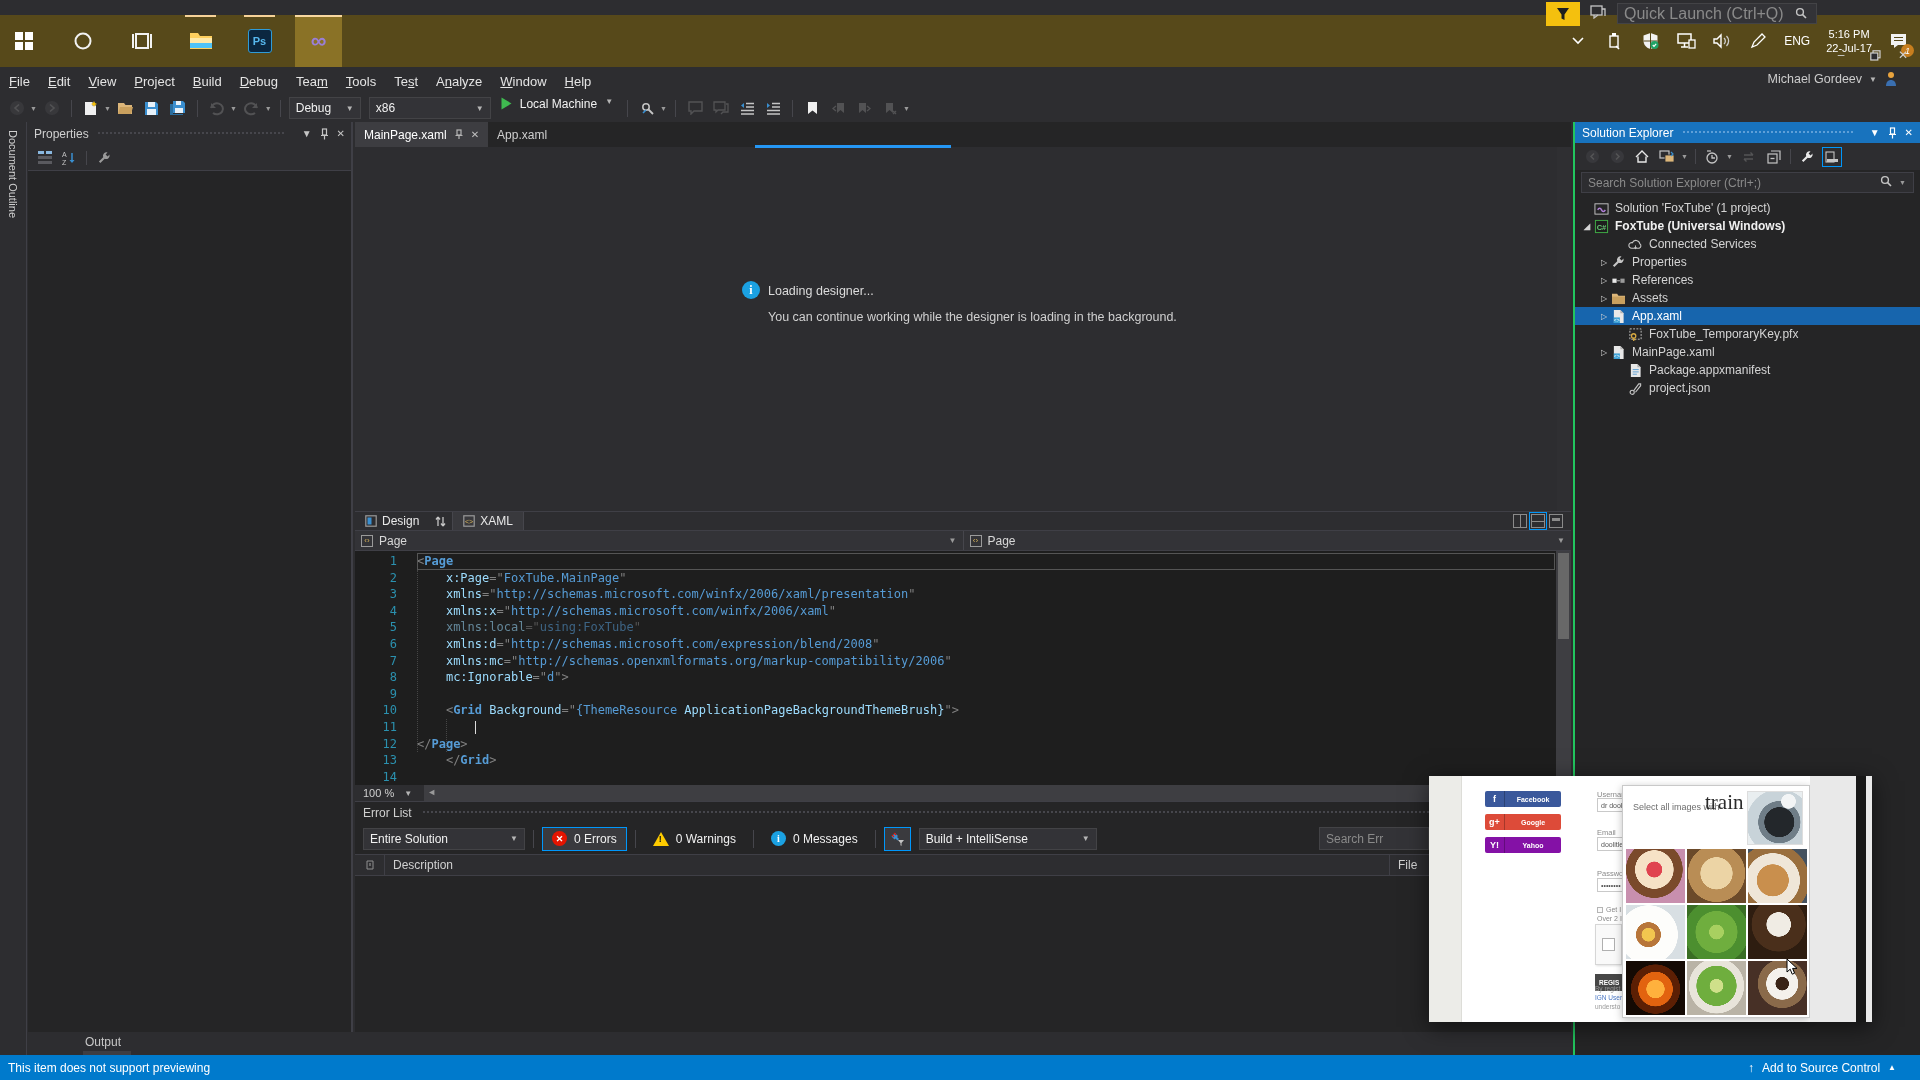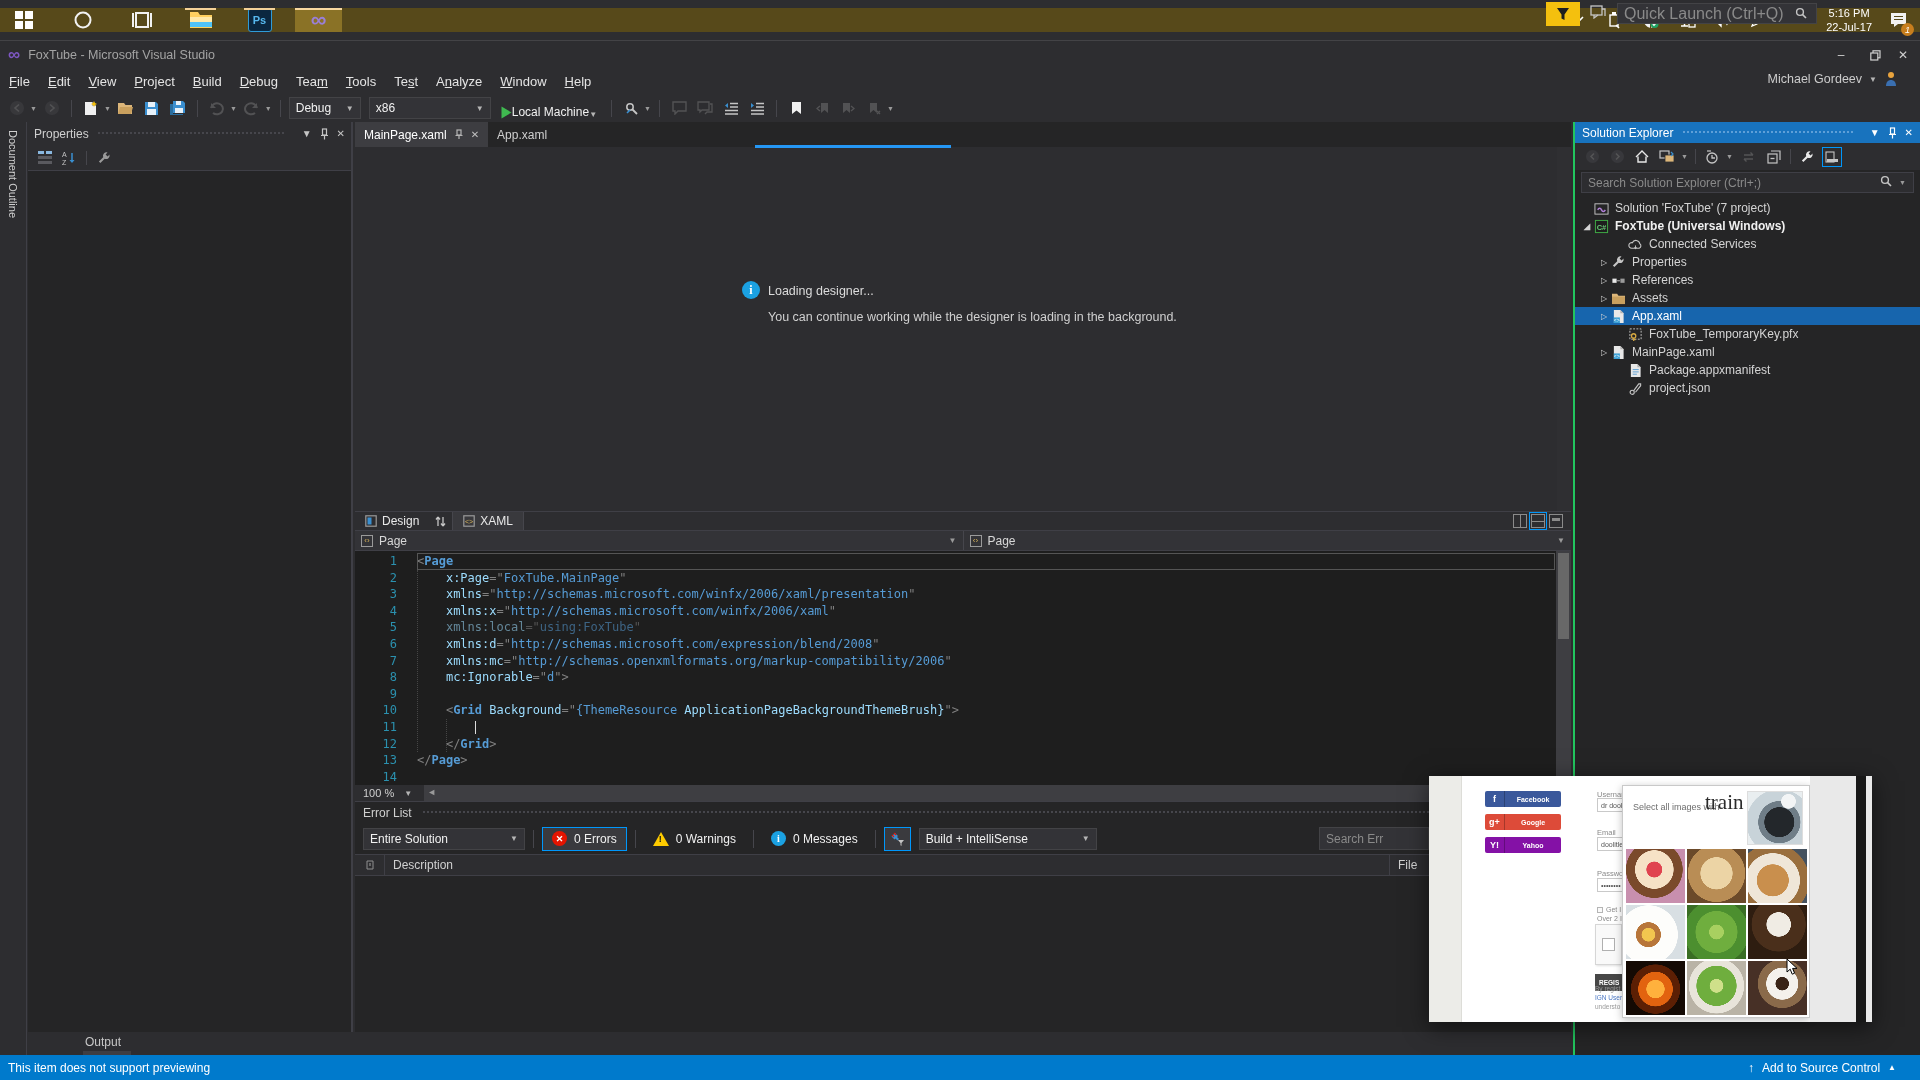--- a/index.html
+++ b/index.html
@@ -1,21 +1,21 @@
 <!DOCTYPE html>
 <html><head>
 <meta charset="utf-8">
 <style>
   *{box-sizing:border-box;margin:0;padding:0}
   html,body{width:1920px;height:1080px;overflow:hidden}
   body{background:#2d2d30;font-family:"Liberation Sans",sans-serif;font-size:12px;color:#cccccc;position:relative}
   svg{display:block}
 
   
-  #taskbar{position:absolute;left:0;top:8px;width:1920px;height:24px;background:#57491a;display:flex;align-items:stretch;z-index:50}
+  #taskbar{position:absolute;left:0;top:15px;width:1920px;height:52px;background:#57491a;display:flex;align-items:stretch;z-index:50}
   .tb-cell{width:47px;display:flex;align-items:center;justify-content:center;position:relative;cursor:pointer}
   .tb-cell.running::after{content:"";position:absolute;top:0;left:8px;right:8px;height:2px;background:#f6d298}
   .tb-cell.active{background:#8a7226}
   .tb-cell.active::after{content:"";position:absolute;top:0;left:0;right:0;height:2px;background:#f8d8a0}
   #tb-right{margin-left:auto;display:flex;align-items:center;gap:16px;padding-right:12px;color:#ffffff}
   #tb-right .tray{display:flex;align-items:center;justify-content:center;width:20px;height:24px;cursor:pointer}
   #tb-clock{text-align:center;font-size:11px;line-height:1.3;cursor:pointer}
   #tb-notif{position:relative;cursor:pointer}
   #tb-notif .badge{position:absolute;right:-6px;bottom:-4px;width:13px;height:13px;border-radius:50%;background:#c77e1e;color:#fff;font-size:9px;display:flex;align-items:center;justify-content:center}
   .ps-box{width:24px;height:24px;background:#0b2740;border:1.5px solid #2f9bd8;border-radius:3px;color:#57b8ee;font-size:11px;font-weight:bold;display:flex;align-items:center;justify-content:center}
@@ -39,21 +39,21 @@
   #user-area{position:absolute;right:22px;top:3px;display:flex;align-items:center;gap:7px;color:#cccccc;font-size:12.5px;cursor:pointer}
   .dd-caret{font-size:8px;color:#b5b5b5}
 
   
   #toolbar{position:absolute;left:0;top:94px;width:1920px;height:28px;display:flex;align-items:center;gap:4px;padding-left:6px;border-bottom:1px solid #3f3f46? none}
   .tsep{width:1px;height:17px;background:#46464c;margin:0 4px}
   .tico{width:22px;height:22px;display:flex;align-items:center;justify-content:center;cursor:pointer;font-size:13px}
   .tico.dis{opacity:.38}
   .mini-caret{font-size:7px;color:#9a9a9a;margin-left:-2px;cursor:pointer}
   .dd{height:22px;background:#333337;border:1px solid #434346;display:flex;align-items:center;justify-content:space-between;padding:0 6px;color:#f1f1f1;font-size:12px;cursor:pointer}
-  #run-btn{display:flex;align-items:flex-end;gap:0;padding:0 6px;height:22px;color:#f1f1f1;cursor:pointer}
+  #run-btn{display:flex;align-items:flex-start;gap:8px;padding:0 6px;height:22px;color:#f1f1f1;cursor:pointer}
 
   
   #doc-outline{position:absolute;left:0;top:122px;width:27px;height:933px;background:#2d2d30;border-right:1px solid #3f3f46}
   #doc-outline span{writing-mode:vertical-rl;font-size:11px;color:#d0d0d0;display:block;margin:8px auto 0;cursor:pointer}
   #props{position:absolute;left:28px;top:122px;width:325px;height:910px;background:#252526;border-right:2px solid #3f3f46}
   #props .phead{height:23px;display:flex;align-items:center;padding:0 6px;color:#d0d0d0;background:#2d2d30}
   #props .phead .grip{flex:1;height:5px;margin:0 8px;background-image:radial-gradient(#46464c 1px,transparent 1px);background-size:4px 4px}
   .phbtn{color:#c5c5c5;font-size:10px;margin-left:8px;cursor:pointer}
   #props .ptools{height:26px;display:flex;align-items:center;gap:10px;padding:0 10px;border-bottom:1px solid #3f3f46;background:#2d2d30}
   #output-tab{position:absolute;left:28px;top:1032px;width:325px;height:23px;background:#2d2d30;color:#c8c8c8}
@@ -597,22 +597,22 @@
       <div class="code-line"><span class="tk-w">    </span><span class="tk-a">x:Page</span><span class="tk-q">="</span><span class="tk-v">FoxTube.MainPage</span><span class="tk-q">"</span></div>
       <div class="code-line"><span class="tk-w">    </span><span class="tk-a">xmlns</span><span class="tk-q">="</span><span class="tk-v">http://schemas.microsoft.com/winfx/2006/xaml/presentation</span><span class="tk-q">"</span></div>
       <div class="code-line"><span class="tk-w">    </span><span class="tk-a">xmlns:x</span><span class="tk-q">="</span><span class="tk-v">http://schemas.microsoft.com/winfx/2006/xaml</span><span class="tk-q">"</span></div>
       <div class="code-line dim"><span class="tk-w">    </span><span class="tk-a">xmlns:local</span><span class="tk-q">="</span><span class="tk-v">using:FoxTube</span><span class="tk-q">"</span></div>
       <div class="code-line"><span class="tk-w">    </span><span class="tk-a">xmlns:d</span><span class="tk-q">="</span><span class="tk-v">http://schemas.microsoft.com/expression/blend/2008</span><span class="tk-q">"</span></div>
       <div class="code-line"><span class="tk-w">    </span><span class="tk-a">xmlns:mc</span><span class="tk-q">="</span><span class="tk-v">http://schemas.openxmlformats.org/markup-compatibility/2006</span><span class="tk-q">"</span></div>
       <div class="code-line"><span class="tk-w">    </span><span class="tk-a">mc:Ignorable</span><span class="tk-q">="</span><span class="tk-v">d</span><span class="tk-q">"</span><span class="tk-d">&gt;</span></div>
       <div class="code-line"></div>
       <div class="code-line"><span class="tk-w">    </span><span class="tk-d">&lt;</span><span class="tk-e">Grid</span><span class="tk-w"> </span><span class="tk-a">Background</span><span class="tk-q">="</span><span class="tk-v">{ThemeResource </span><span class="tk-a">ApplicationPageBackgroundThemeBrush}</span><span class="tk-q">"</span><span class="tk-d">&gt;</span></div>
       <div class="code-line"><span class="tk-w">        </span><span class="caret" style="left: 57.8px;"></span></div>
+      <div class="code-line"><span class="tk-d">&lt;/</span><span class="tk-e">Page</span><span class="tk-d">&gt;</span></div>
       <div class="code-line"><span class="tk-w">    </span><span class="tk-d">&lt;/</span><span class="tk-e">Grid</span><span class="tk-d">&gt;</span></div>
-      <div class="code-line"><span class="tk-d">&lt;/</span><span class="tk-e">Page</span><span class="tk-d">&gt;</span></div>
       <div class="code-line"></div>
     </div>
   <div id="code-scroll">
       <div id="code-thumb"></div>
     </div>
 </div>
 <div id="zoombar">
   <span id="zoom-dd">
     <span>100 %</span>
     <span class="dd-caret">▼</span>
@@ -764,21 +764,21 @@
   </div>
   <div id="se-tree">
       <div class="trow" style="padding-left: 6px;">
         <span class="tarrow"></span>
         <span class="ticon">
           <svg width="15" height="15" viewBox="0 0 16 16">
             <rect x="1" y="3" width="14" height="11" fill="none" stroke="#c5c5c5"></rect>
             <path d="M4 9.5c1-2.4 3-2.4 4 0s3 2.4 4 0" stroke="#b180d7" fill="none" stroke-width="1.6"></path>
           </svg>
         </span>
-        <span>Solution 'FoxTube' (7 project)</span>
+        <span>Solution 'FoxTube' (1 project)</span>
       </div>
       <div class="trow bold" style="padding-left: 6px;">
         <span class="tarrow">◢</span>
         <span class="ticon">
           <svg width="15" height="15" viewBox="0 0 16 16">
             <rect x="1.5" y="1.5" width="13" height="13" fill="#1e1e1e" stroke="#3fae46"></rect>
             <text x="8" y="11.5" font-size="8" fill="#69c877" text-anchor="middle" font-family="sans-serif">C#</text>
           </svg>
         </span>
         <span>FoxTube (Universal Windows)</span>

